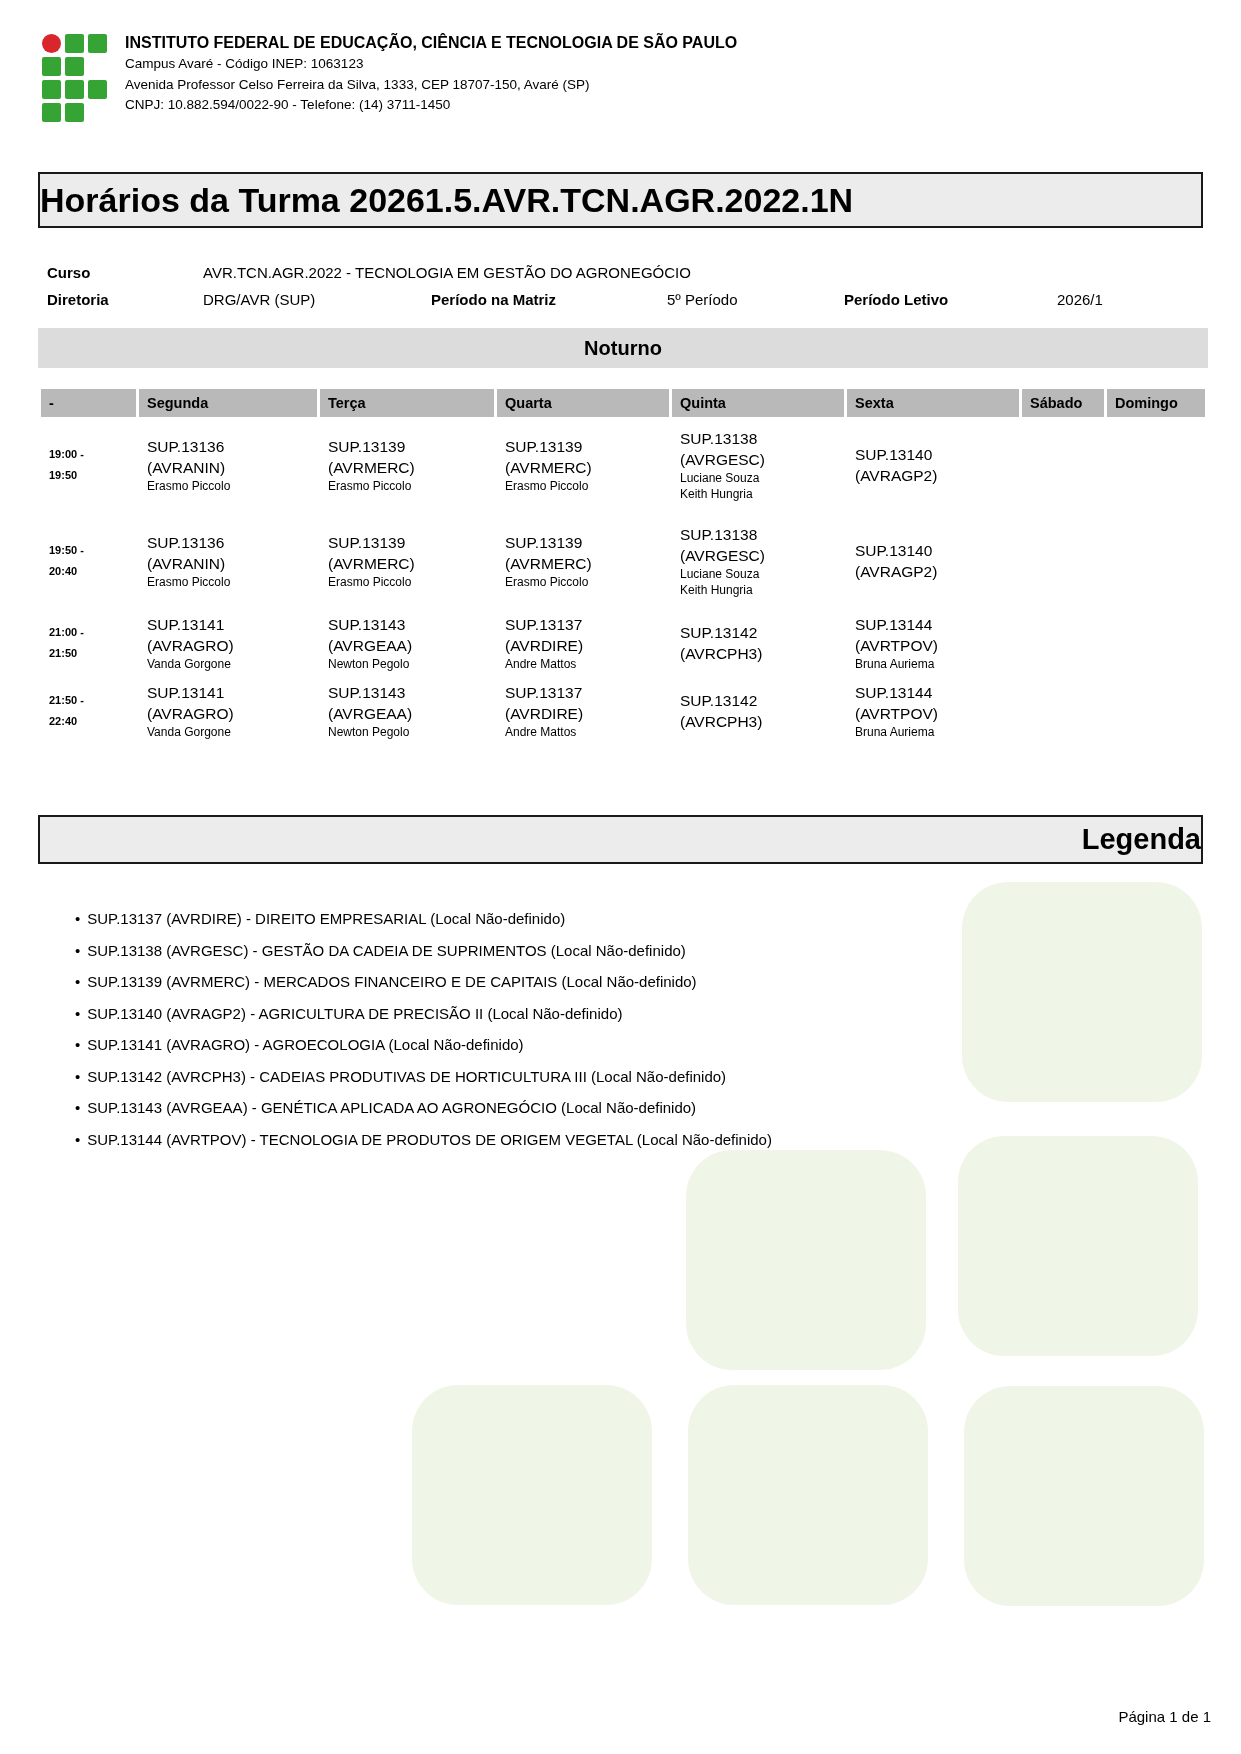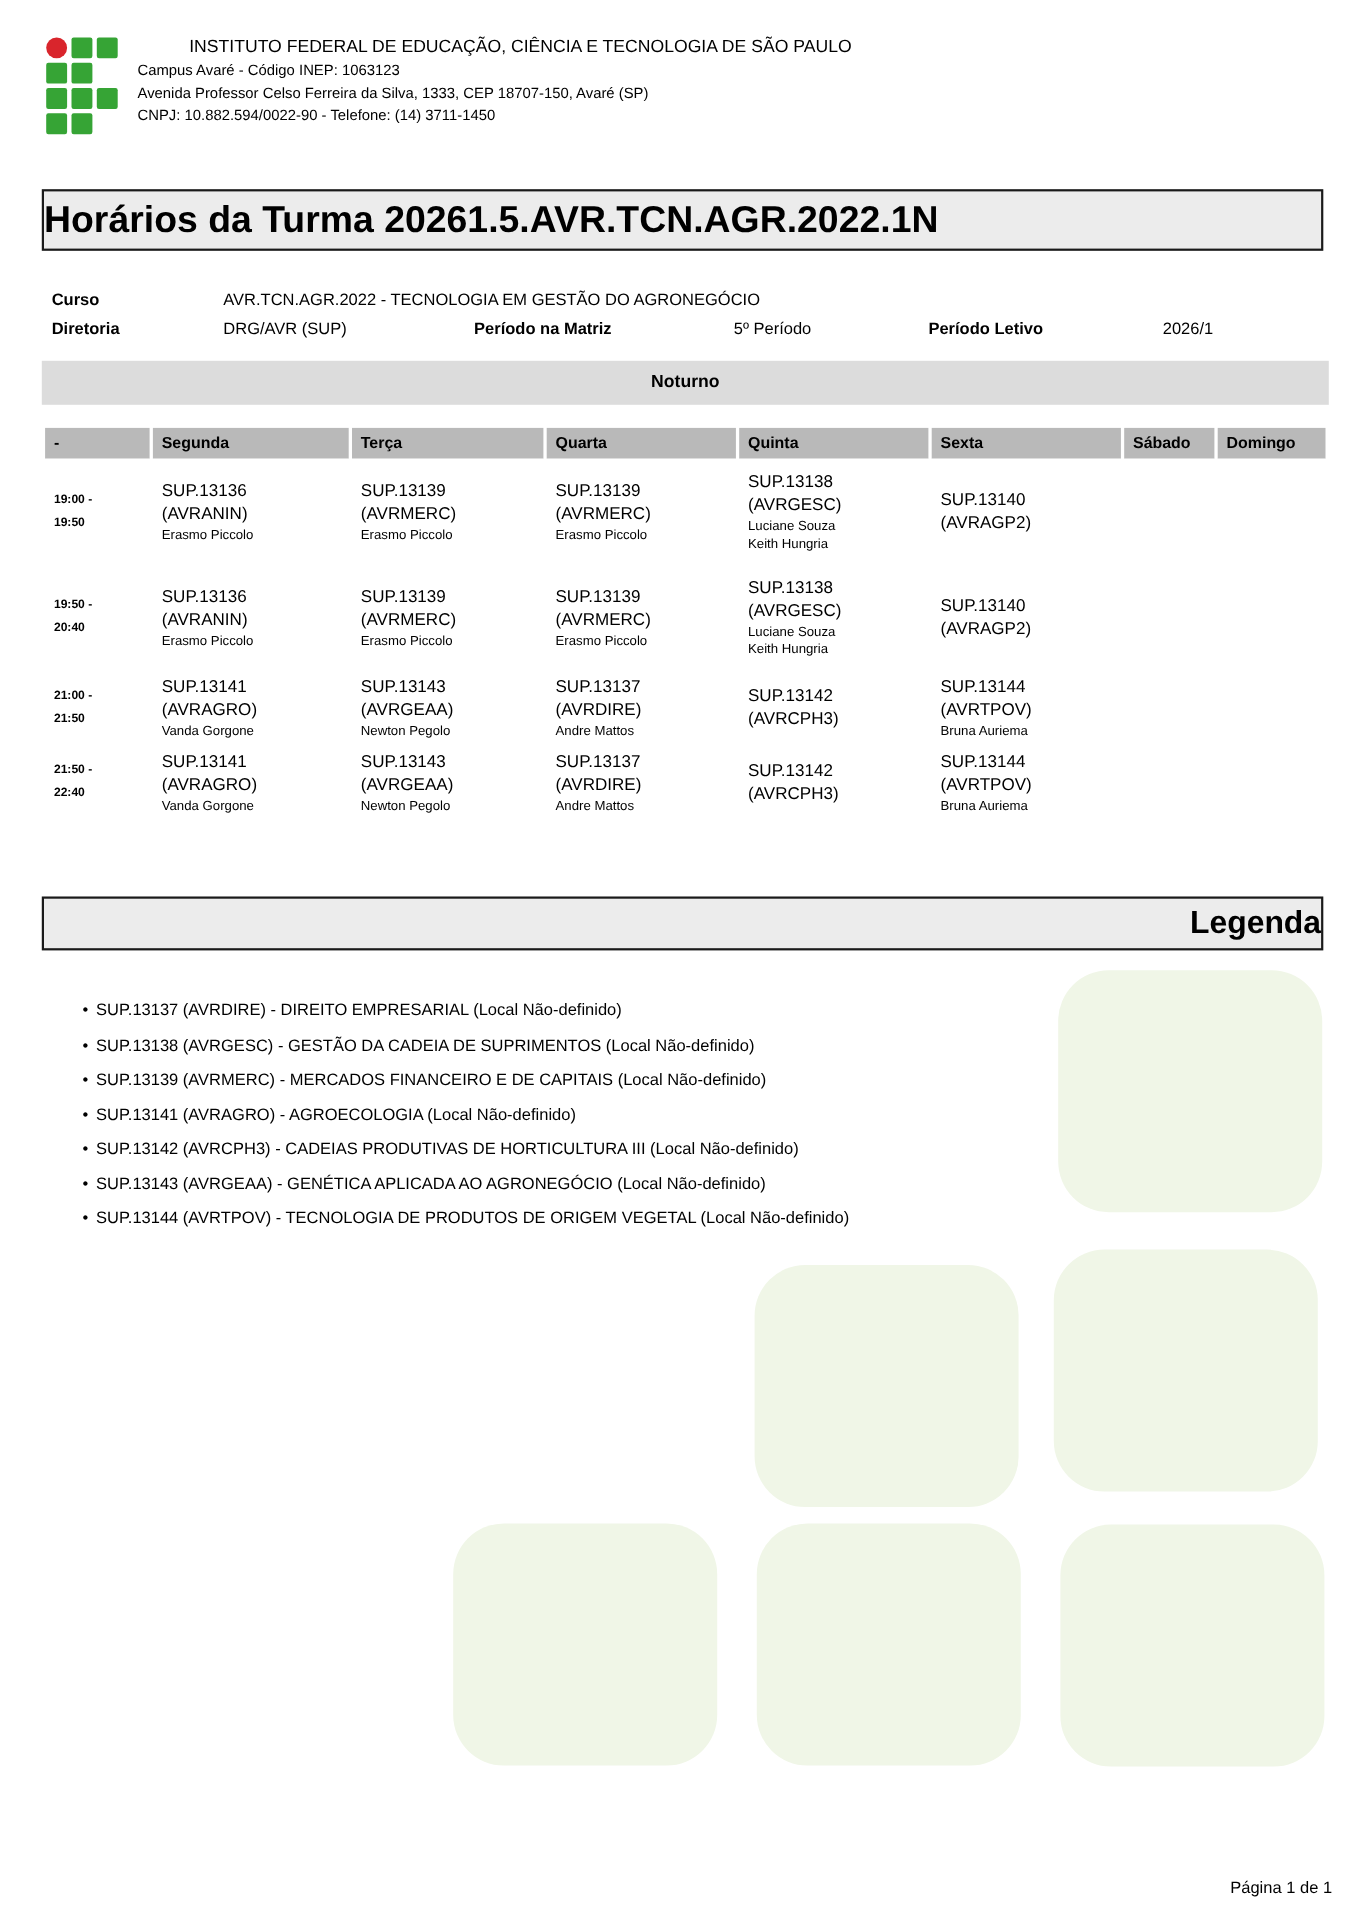--- a/index.html
+++ b/index.html
@@ -26,21 +26,21 @@
   .wm5{left:688px;top:1385px;}
   .wm6{left:964px;top:1386px;}
   
   .logo{position:absolute;left:42px;top:34px;}
   .logo-row{display:flex;gap:4px;margin-bottom:4px;}
   .cell{width:19px;height:19px;}
   .sq{background:var(--logo-green,#36a435);border-radius:2px;}
   .dot{background:var(--logo-red,#d9252c);border-radius:50%;}
   .blank{background:transparent;}
   .letterhead-text{position:absolute;left:125px;top:32px;}
-  .inst{font-weight:normal;font-size:16px;line-height:22px;margin-left:47px;}
+  .inst{font-weight:bold;font-size:16px;line-height:22px;}
   .lh-line{font-size:13.5px;line-height:20.5px;}
   
   .title-box{
     position:absolute;left:38px;top:172px;width:1161px;height:52px;
     background:var(--box-gray,#ececec);border:2px solid #1a1a1a;
     line-height:52px;
     font-size:34px;font-weight:bold;
   }
   .legend-box{
     position:absolute;left:38px;top:815px;width:1161px;height:45px;
@@ -56,21 +56,21 @@
   .i-dir-l{left:47px;top:291px;}
   .i-dir-v{left:203px;top:291px;}
   .i-pm-l{left:431px;top:291px;}
   .i-pm-v{left:667px;top:291px;}
   .i-pl-l{left:844px;top:291px;}
   .i-pl-v{left:1057px;top:291px;text-align:right;}
   
   .shift-bar{
     position:absolute;left:38px;top:328px;width:1170px;height:40px;
     background:var(--shift-bar-gray,#dcdcdc);
-    text-align:center;line-height:40px;font-size:16px;font-weight:bold;
+    text-align:center;line-height:40px;font-size:20px;font-weight:bold;
   }
   
   table.tt{
     position:absolute;left:38px;top:389px;
     border-collapse:separate;border-spacing:3px 0;
     table-layout:fixed;width:1170px;
   }
   .tt th{
     background:var(--header-row-gray,#b9b9b9);
     height:28px;font-size:14.5px;font-weight:bold;
@@ -318,20 +318,21 @@
       <td></td>
     </tr>
   </tbody>
     </table>
 
   <div class="legend-box">Legenda</div>
   <ul class="legend-list">
     <li><span class="bullet">•</span><span>SUP.13137 (AVRDIRE) - DIREITO EMPRESARIAL (Local Não-definido)</span></li>
     <li><span class="bullet">•</span><span>SUP.13138 (AVRGESC) - GESTÃO DA CADEIA DE SUPRIMENTOS (Local Não-definido)</span></li>
     <li><span class="bullet">•</span><span>SUP.13139 (AVRMERC) - MERCADOS FINANCEIRO E DE CAPITAIS (Local Não-definido)</span></li>
+    <li><span class="bullet">•</span><span>SUP.13140 (AVRAGP2) - AGRICULTURA DE PRECISÃO II (Local Não-definido)</span></li>
     <li><span class="bullet">•</span><span>SUP.13141 (AVRAGRO) - AGROECOLOGIA (Local Não-definido)</span></li>
     <li><span class="bullet">•</span><span>SUP.13142 (AVRCPH3) - CADEIAS PRODUTIVAS DE HORTICULTURA III (Local Não-definido)</span></li>
     <li><span class="bullet">•</span><span>SUP.13143 (AVRGEAA) - GENÉTICA APLICADA AO AGRONEGÓCIO (Local Não-definido)</span></li>
     <li><span class="bullet">•</span><span>SUP.13144 (AVRTPOV) - TECNOLOGIA DE PRODUTOS DE ORIGEM VEGETAL (Local Não-definido)</span></li>
   </ul>
 
   <div class="page-footer">Página 1 de 1</div>
 
 </div>
 

